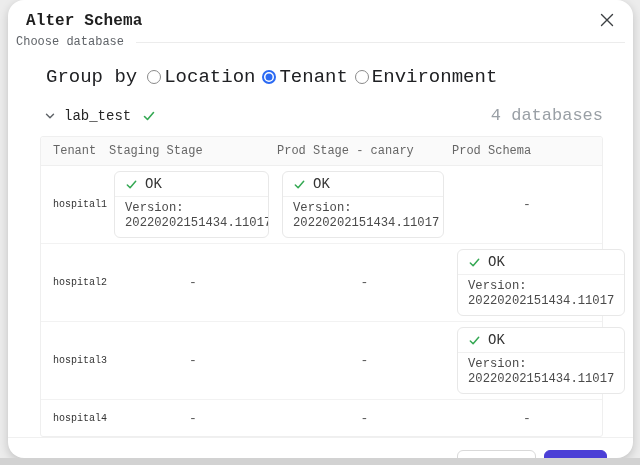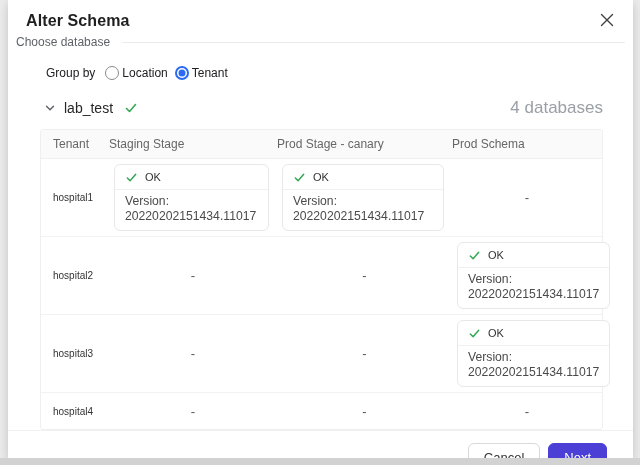--- a/index.html
+++ b/index.html
@@ -5,33 +5,33 @@
   * { margin:0; padding:0; box-sizing:border-box; }
   html,body { width:640px; height:465px; }
   body {
     font-family:"Liberation Sans","DejaVu Sans",sans-serif;
     background:#ececec; position:relative; overflow:hidden;
     -webkit-font-smoothing:antialiased;
   }
   .bottom-strip { position:absolute; left:0; bottom:0; width:640px; height:7px; background:#d2d2d2; }
   .modal {
     position:absolute; left:8px; top:0; width:625px; height:458px;
-    background:#fff; border-radius:0; box-shadow:0 3px 10px rgba(0,0,0,.18);
-    display:flex; flex-direction:column;
+    background:#fff; border-radius:16px; box-shadow:0 3px 10px rgba(0,0,0,.18);
+    display:flex; flex-direction:column;font-family:Liberation Mono, monospace;
   }
   .modal-header { padding:12px 18px 0 18px; position:relative; }
   .modal-title { font-size:16px; font-weight:600; color:#1f1f1f; letter-spacing:.1px; }
   .close-btn { position:absolute; top:10px; right:16px; width:20px; height:20px;
     display:flex; align-items:center; justify-content:center; cursor:pointer; }
   .subtitle-row { display:flex; align-items:center; gap:12px; margin:5px 8px 0 8px; }
   .subtitle { font-size:12px; color:#5f6368; white-space:nowrap; }
   .subtitle-line { flex:1; border-top:1px solid #ececec; }
 
   .body { padding:0 30px 0 32px; flex:1; display:flex; flex-direction:column; }
-  .groupby-row { margin:17px 0 0 6px; display:flex; align-items:center; font-size:12px; color:#202124; }
+  .groupby-row { margin:17px 0 0 6px; display:flex; align-items:center; font-size:19px; color:#202124; }
   .groupby-label { margin-right:10px; }
   .radio-group { display:flex; align-items:center; }
   .radio-option { display:inline-flex; align-items:center; margin-right:7px; cursor:pointer; }
   .radio-circle { width:14px; height:14px; border-radius:50%; border:1.5px solid #8a8a8a;
     background:#fff; display:inline-block; position:relative; flex:0 0 auto; }
   .radio-circle.selected { border:2px solid var(--radio-blue); }
   .radio-circle.selected::after { content:""; position:absolute; left:50%; top:50%;
     width:7px; height:7px; border-radius:50%; background:var(--radio-blue);
     transform:translate(-50%,-50%); }
   .radio-text { margin-left:3px; }
@@ -49,21 +49,21 @@
   .th { text-align:left; white-space:nowrap; }
   .th:first-child { text-align:left; padding-left:12px; }
   .tr { display:grid; grid-template-columns:68px 168px 175px 1fr;
     border-bottom:1px solid #f2f2f2; align-items:center; min-height:36px; }
   .tr:last-child { border-bottom:none; }
   .td-tenant { padding-left:12px; font-size:10px; color:#333; white-space:nowrap; }
   .td-dash { text-align:center; font-size:13px; color:#555; }
   .ok-card { margin:5px 8px 5px 5px; border:1px solid #e8e8e8; border-radius:6px;
     background:#fff; font-size:12px; overflow:hidden; }
   .ok-head { display:flex; align-items:center; gap:7px; padding:5px 10px 4px;
-    border-bottom:1px solid #f0f0f0; font-size:11px; color:#333; line-height:15px; }
+    border-bottom:1px solid #f0f0f0; font-size:14px; color:#333; line-height:15px; }
   .ok-body { padding:4px 10px 6px; color:#4a4a4a; font-size:12.2px; line-height:15px; }
 
   .footer { margin-top:auto; border-top:1px solid #f0f0f0;
     padding:12px 26px 14px; display:flex; justify-content:flex-end; gap:8px; }
   .btn { height:29px; padding:0 15px; border-radius:6px; font-size:13px;
     font-family:inherit; cursor:pointer; line-height:27px; }
   .btn-cancel { background:#fff; border:1px solid #d9d9d9; color:#333; }
   .btn-next { background:var(--primary-btn); border:1px solid var(--primary-btn); color:#fff; }
 </style>
 </head>
@@ -88,20 +88,24 @@
     <div class="groupby-row">
       <span class="groupby-label">Group by</span>
       <span class="radio-group" id="radio-group">
           <label class="radio-option">
             <span class="radio-circle"></span>
             <span class="radio-text">Location</span>
           </label>
           <label class="radio-option">
             <span class="radio-circle selected"></span>
             <span class="radio-text">Tenant</span>
+          </label>
+          <label class="radio-option">
+            <span class="radio-circle"></span>
+            <span class="radio-text">Environment</span>
           </label>
         </span>
     </div>
 
     <div class="section-row">
       <span class="chevron-wrap">
         <svg width="12" height="12" viewBox="0 0 12 12">
           <path d="M2.5 4.2 L6 7.8 L9.5 4.2" stroke="#5f6368" stroke-width="1.4" fill="none" stroke-linecap="round" stroke-linejoin="round"></path>
         </svg>
       </span>

